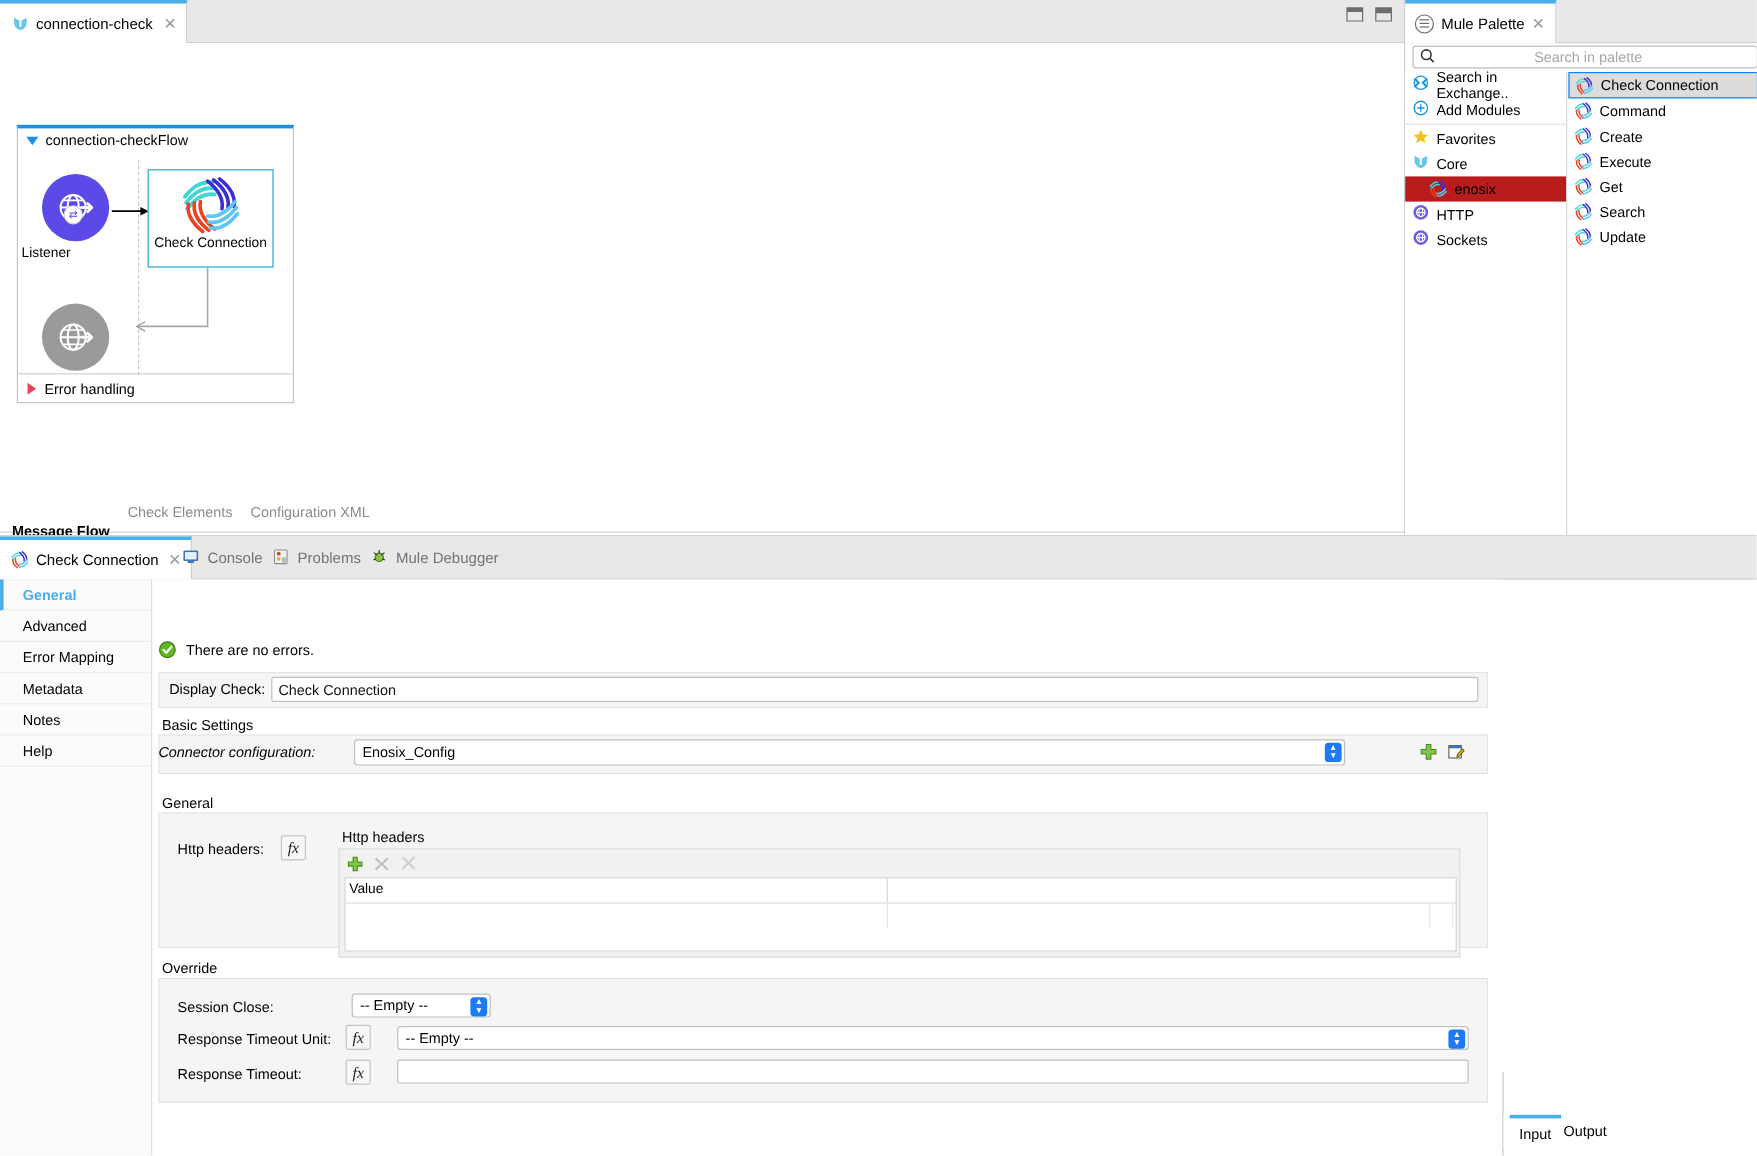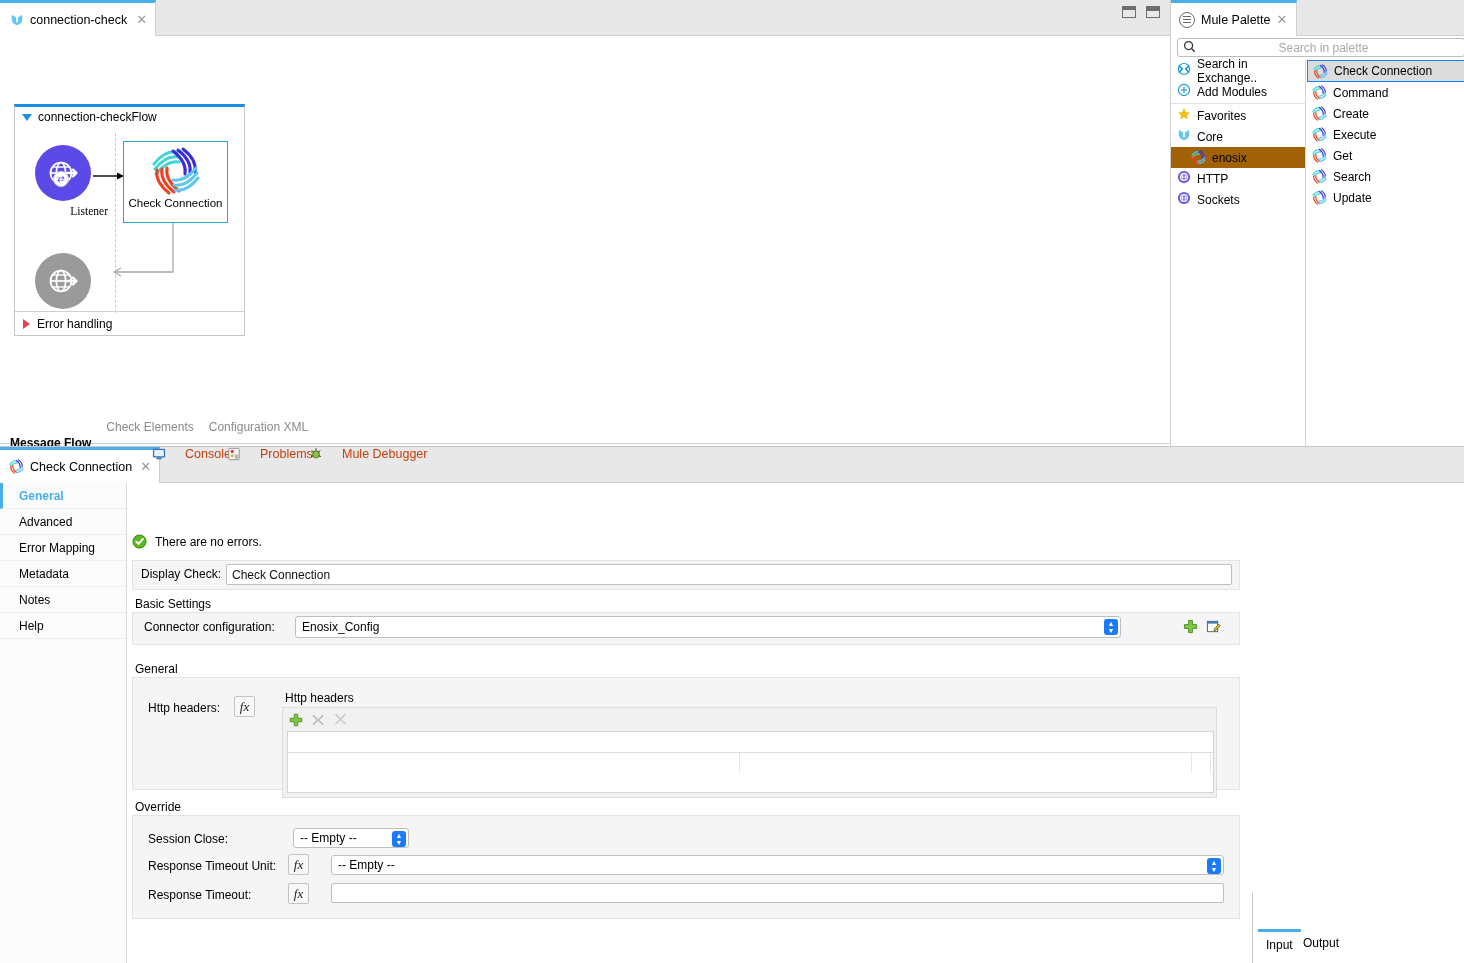--- a/index.html
+++ b/index.html
@@ -52,21 +52,21 @@
   #flow-title { font-size:12px; }
 
   #flow-body { position:absolute; left:0; top:20px; width:229px; height:187px; }
 
   .node-circle {
     position:absolute; width:56px; height:56px; border-radius:50%;
     display:flex; align-items:center; justify-content:center;
   }
   #listener-node { left:20px; top:18px; background:#5b4ae8; }
   #error-node { left:20px; top:126px; background:#9a9a9a; }
-  .node-label { position:absolute; font-size:11.5px; text-align:right; width:90px;font-family:Liberation Serif, serif; }
+  .node-label { position:absolute; font-size:11.5px; text-align:left; width:90px; }
   #listener-label { left:3px; top:78px; }
 
   .globe-svg { width:34px; height:34px; }
   .listener-badge {
     position:absolute; left:38px; top:44px; width:16px; height:16px;
     border-radius:50%; background:#ffffff; border:1px solid #d6d6d6;
     display:flex; align-items:center; justify-content:center;
     font-size:9px; color:#5b4ae8;
   }
 
@@ -129,21 +129,21 @@
   #palette-search input::placeholder { color:#a8a8a8; }
 
   #palette-left {
     position:absolute; left:0; top:60px; width:135px; height:386px;
     border-right:1px solid #d4d4d4; background:#ffffff;
   }
   .pal-item {
     height:21px; display:flex; align-items:center; gap:6px; padding-left:6px;
     font-size:12px; cursor:pointer;
   }
-  .pal-item.sel { background:#a16207;padding-left:20px; }
+  .pal-item.sel { background:#b91c1c;padding-left:20px; }
   .pal-sep { height:1px; background:#e0e0e0; margin:1px 0; }
 
   #palette-right {
     position:absolute; left:136px; top:60px; width:158px; height:386px; background:#ffffff;
   }
   .pal-op {
     height:21px; display:flex; align-items:center; gap:6px; padding-left:5px;
     font-size:12px; cursor:pointer;
   }
   .pal-op.sel { background:#dcdcdc; border:1.5px solid #0a84ff; height:22px; }
@@ -160,22 +160,22 @@
     background:#e8e8e8; border-bottom:1px solid #cfcfcf;
   }
   #bt-active {
     position:absolute; left:0; top:0; height:36px;
     display:flex; align-items:center; gap:6px; padding:0 8px 0 9px;
     background:#ffffff; border-top:3px solid #4aaee8; border-right:1px solid #cfcfcf;
     font-size:12.5px;
   }
   #bt-active .xclose { color:#9a9a9a; font-size:13px; margin-left:2px; cursor:pointer; }
   .bt-inactive {
-    position:absolute; top:0; height:36px; display:flex; align-items:flex-start; gap:19px;
-    font-size:12.5px; color:#c2410c; cursor:pointer;
+    position:absolute; top:0; height:36px; display:flex; align-items:center; gap:7px;
+    font-size:12.5px; color:#737373; cursor:pointer;
   }
 
   
   #prop-nav {
     position:absolute; left:0; top:36px; width:127px; height:481px;
     background:#fbfbfb; border-right:1px solid #d8d8d8;
   }
   .pnav {
     height:26px; display:flex; align-items:center; padding-left:19px;
     font-size:12px; border-bottom:1px solid #ededed; cursor:pointer;
@@ -730,21 +730,21 @@
       </span>
       <span>There are no errors.</span>
     </div>
 
     <div class="sec-box" style="left:5px; top:77px; width:1108px; height:30px;"></div>
     <div class="fld-label" style="left:14px; top:84px;">Display Check:</div>
     <input class="txtinput" style="left: 99px; top: 81px; width: 1006px; height: 21px;" value="Check Connection">
 
     <div class="sec-label" style="left:8px; top:114px;">Basic Settings</div>
     <div class="sec-box" style="left:5px; top:129px; width:1108px; height:33px;"></div>
-    <div class="fld-label" style="left:17px; top:137px;">Connector configuration:</div>
+    <div class="fld-label" style="left:5px; top:137px;font-style:italic;">Connector configuration:</div>
     <div class="combo" style="left:168px; top:133px; width:826px; height:22px;">
       <span>Enosix_Config</span>
       <span class="combo-arrow">
           <span>▲</span>
           <span>▼</span>
         </span>
     </div>
     <span style="position:absolute; left:1056px; top:136px; cursor:pointer;">
       <svg viewBox="0 0 16 16" width="15" height="15">
           <path d="M6 1.5 h4 v4.5 h4.5 v4 H10 v4.5 H6 V10 H1.5 V6 H6 Z" fill="#7ec843" stroke="#4a8a22" stroke-width="1"></path>
@@ -777,20 +777,21 @@
             </svg>
         </span>
         <span class="tb-ico">
           <svg viewBox="0 0 16 16" width="14" height="14">
               <path d="M2 2 L7 7 L2 12 L3.5 13.5 L8.5 8.5 L13.5 13.5 L15 12 L10 7 L15 2 L13.5 0.5 L8.5 5.5 L3.5 0.5 Z" fill="#d0d0d0"></path>
             </svg>
         </span>
       </div>
       <div id="hh-table">
         <div id="hh-head">
+          <div class="hh-c2">Value</div>
           <div class="hh-c3"></div>
         </div>
         <div id="hh-row">
           <div class="hh-c1"></div>
           <div class="hh-c2"></div>
           <div class="hh-c3"></div>
         </div>
       </div>
     </div>
 

